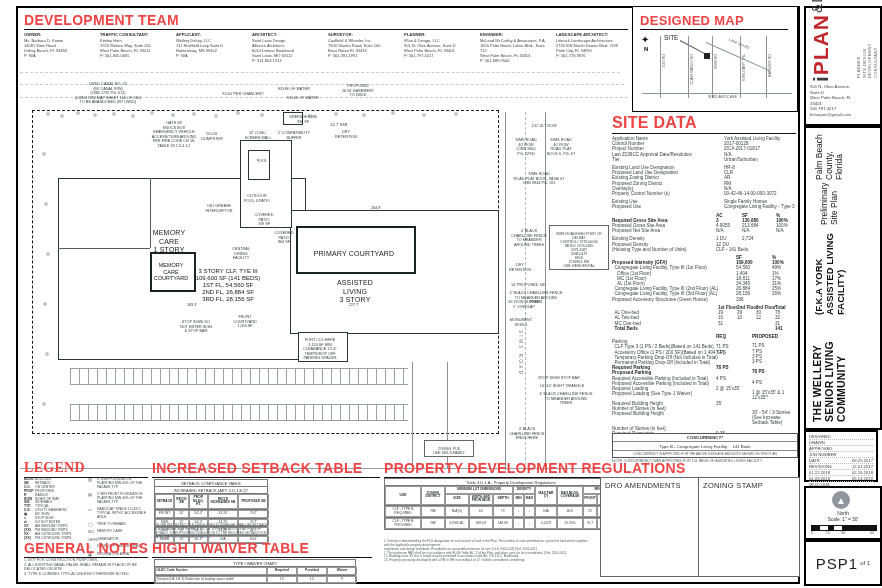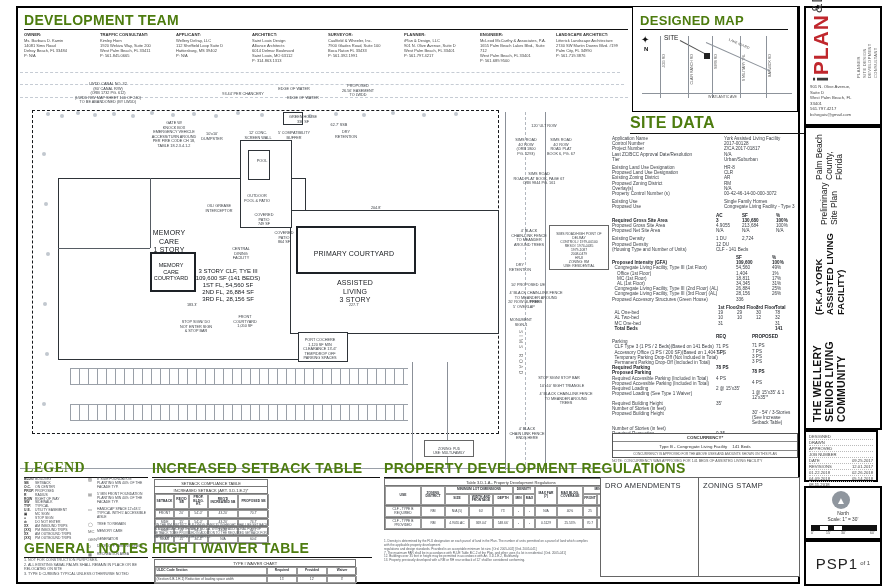--- a/index.html
+++ b/index.html
@@ -1,20 +1,20 @@
 <!DOCTYPE html>
 <html><head>
 <meta charset="utf-8">
 <style>
   html,body{margin:0;padding:0;background:#e8e8e8;}
   .sheet{position:relative;width:882px;height:588px;background:#fff;overflow:hidden;
          font-family:"Liberation Sans",sans-serif;color:#222;}
   .frame{position:absolute;border:2px solid #000;background:#fff;}
   .abs{position:absolute;}
-  .sec-title{position:absolute;font-size:14px;font-weight:600;letter-spacing:.3px;color:#4d7c0f;
+  .sec-title{position:absolute;font-size:14px;font-weight:600;letter-spacing:.3px;color:#ef4444;
              border-bottom:1.2px solid #111;padding-bottom:1px;white-space:nowrap;}
   
   .team{position:absolute;display:flex;gap:4px;}
   .tcol{width:72px;}
   .trole{font-size:4.2px;font-weight:700;color:#333;margin-bottom:1px;}
   .tinfo{font-size:4px;line-height:1.25;color:#444;white-space:pre-line;}
   
   .lm-line{position:absolute;background:#8d939b;}
   .lm-label{position:absolute;font-size:3.6px;color:#555;white-space:nowrap;}
   .lm-vert{writing-mode:vertical-rl;transform:rotate(180deg);}
@@ -424,21 +424,21 @@
       </div>
       <div class="pl boxed" style="left: 424px; top: 440px; width: 44px;">
         <span>ZONING: PUD
 USE: MULTI-FAMILY</span>
       </div>
       <div class="pl vert" style="left: 519px; top: 330px; width: 10px;">
         <span>SIMS ROAD</span>
       </div>
     </div>
 
-  <div class="sec-title" style="left:612px;top:114px;width:184px;font-size:16px;margin-left:18px;">SITE DATA</div>
+  <div class="sec-title" style="left:612px;top:114px;width:184px;font-size:16px;">SITE DATA</div>
 
   <div class="sd" style="left:612px;top:136px;">
     <div class="sd-sec sd-app">
 
     <div class="sdr">
           <span>Application Name</span>
           <span>York Assisted Living  Facility</span>
         </div>
         <div class="sdr">
           <span>Control Number</span>

